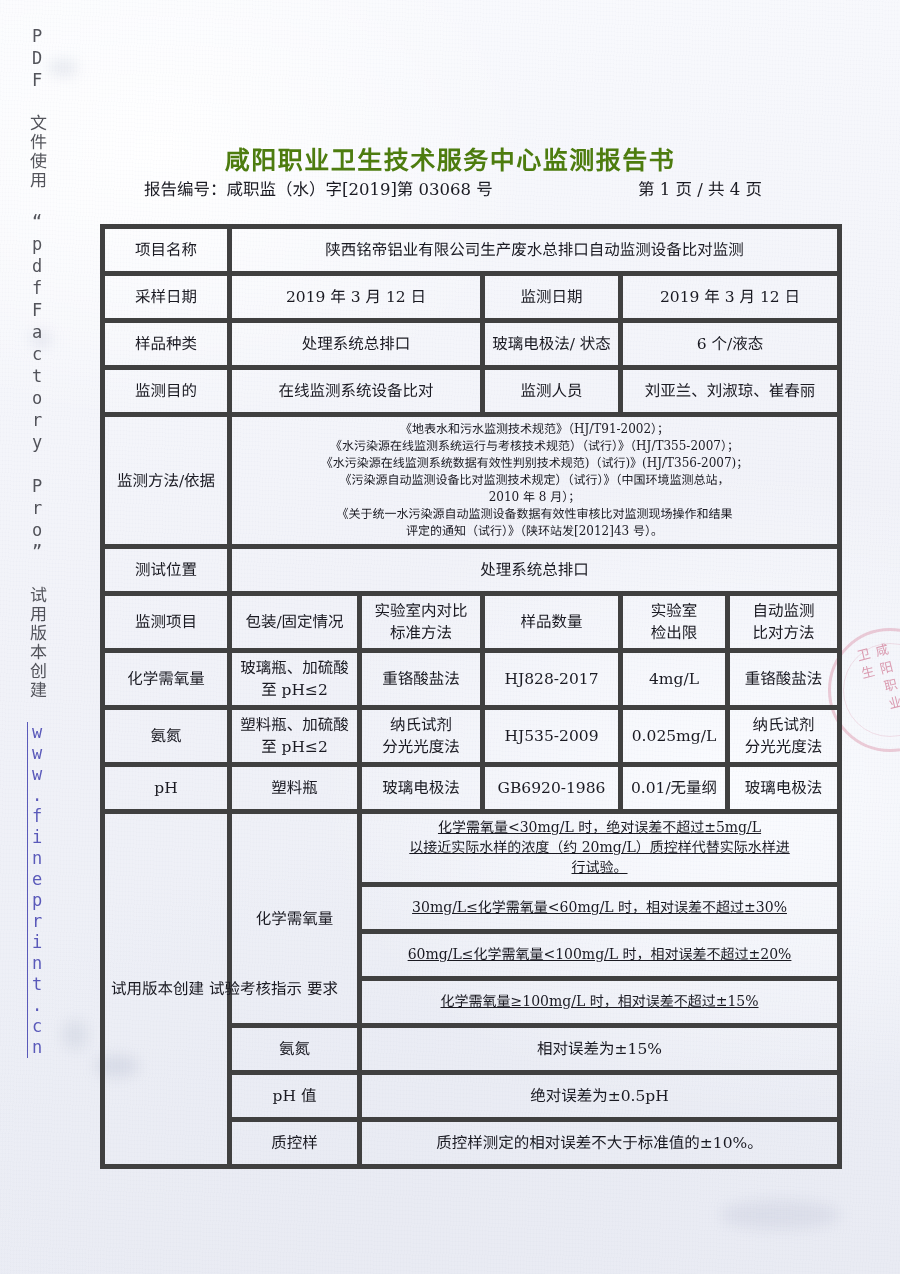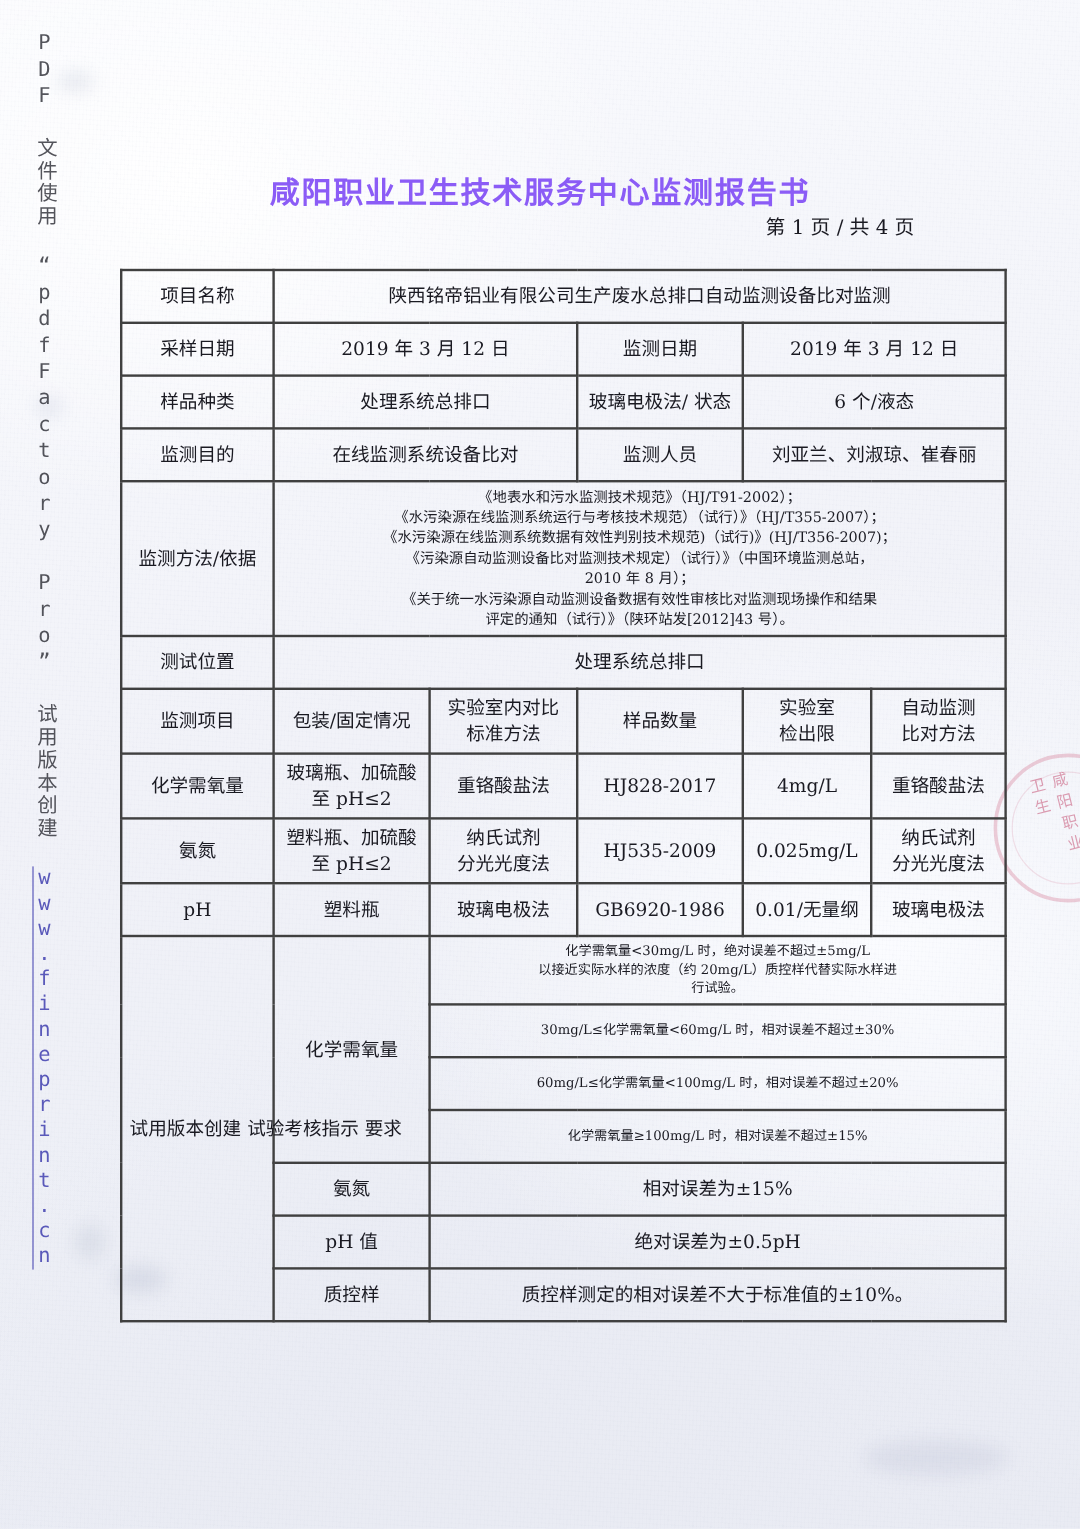--- a/index.html
+++ b/index.html
@@ -100,21 +100,21 @@
 
   
   #doc-title {
     position: absolute;
     left: 0; right: 0;
     top: 140px;
     text-align: center;
     font-size: 25px;
     font-weight: bold;
     letter-spacing: 1.5px;
-    color: #8b5cf6;
+    color: #4d7c0f;
   }
   #meta-line {
     position: absolute;
     left: 144px;
     right: 120px;
     top: 175px;
     height: 26px;
     display: flex;
     align-items: center;
     font-size: 16.5px;
@@ -130,41 +130,42 @@
   #main-table {
     position: absolute;
     left: 100px;
     top: 224px;
     width: 737px;
     border-collapse: collapse;
     font-size: 15.5px;
     table-layout: fixed;
   }
   #main-table td {
-    border: 2px solid #404040;
+    border: 5px solid #404040;
     padding: 4px 6px;
     vertical-align: middle;
     text-align: center;
     line-height: 1.42;
   }
   .lbl { white-space: nowrap; }
   .tall { height: 34px; }
   .methods-cell {
     text-align: left;
     padding: 7px 9px 7px 10px;
     line-height: 1.58;
     font-size: 12px;
   }
   .methods-cell .ln { display: block; }
   .methods-cell .ind { text-indent: 0; }
   .crit-cell {
     text-align: left;
     padding: 5px 8px 5px 10px;
     line-height: 1.52;
-    font-size: 11px;
+    font-size: 14px;
+    text-decoration: underline;
   }
   .crit-cell .ln { display: block; }
   .two-line { line-height: 1.3; }
   .two-line span { display: block; }
   .nowrapcell { white-space: nowrap; }
 </style>
 </head>
 <body>
 
 <div id="paper"></div>
@@ -177,20 +178,21 @@
 <div class="smudge" style="left:30px;  top:330px; width:22px; height:18px; background:rgba(150,158,185,.16);"></div>
 
 <div id="watermark"><span>PDF 文件使用 “pdfFactory Pro” 试用版本创建 </span><span class="wm-url">www.fineprint.cn</span></div>
 
 <div id="seal"></div>
 <div id="seal-text">咸阳职业卫生</div>
 
 <div id="doc-title">咸阳职业卫生技术服务中心监测报告书</div>
 
 <div id="meta-line">
+  <span id="report-no">报告编号：咸职监（水）字[2019]第 03068 号</span>
   <span id="page-no">第 1 页 / 共 4 页</span>
 </div>
 
 <table id="main-table">
   <colgroup>
     <col style="width:127px">
     <col style="width:130px">
     <col style="width:123px">
     <col style="width:138px">
     <col style="width:107px">

